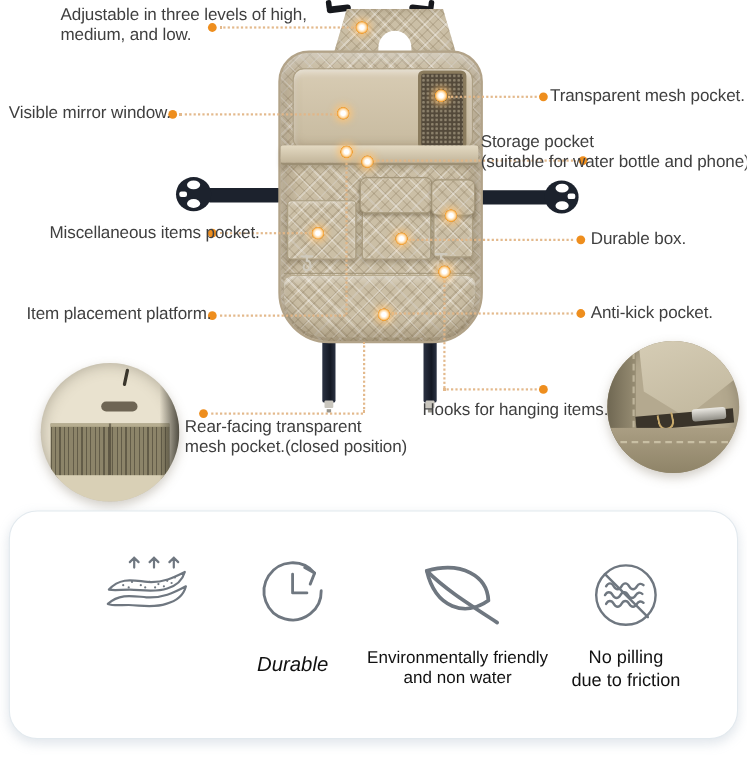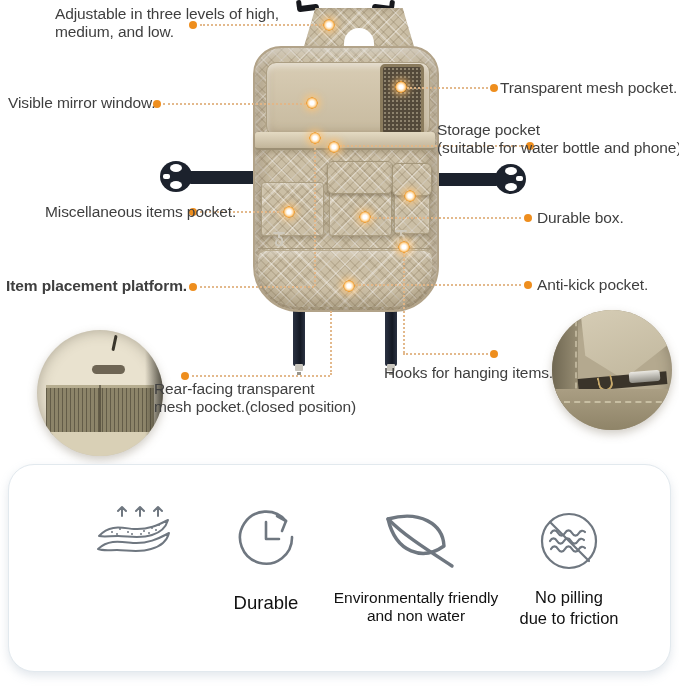--- a/index.html
+++ b/index.html
@@ -193,30 +193,30 @@
   <div class="callout" style="left:437px;top:121px;z-index:6;">
     <div>Storage pocket</div>
     <div>(suitable for water bottle and phone).</div>
   </div>
   <div class="callout" style="left:10px;top:203px;margin-left:35px;">
     <div>Miscellaneous items pocket.</div>
   </div>
   <div class="callout" style="left:537px;top:209px;">
     <div>Durable box.</div>
   </div>
-  <div class="callout" style="left:6px;top:277px;font-weight:bold;">
+  <div class="callout" style="left:24px;top:277px;">
     <div>Item placement platform.</div>
   </div>
   <div class="callout" style="left:537px;top:276px;">
     <div>Anti-kick pocket.</div>
   </div>
   <div class="callout" style="left:384px;top:364px;">
     <div>Hooks for hanging items.</div>
   </div>
-  <div class="callout" style="left:154px;top:380px;">
+  <div class="callout" style="left:168px;top:380px;">
     <div>Rear-facing transparent</div>
     <div>mesh pocket.(closed position)</div>
   </div>
 
   <div class="abs panel">
 
     <div class="feature" style="left:30px;top:38px;width:190px;">
       <span class="ic">
         <svg width="84" height="64" viewBox="0 0 84 64" fill="none" stroke="#6f7780" stroke-width="2" stroke-linecap="round" stroke-linejoin="round">
           <path d="M30 13 V4 M26 8 l4 -4 l4 4"></path>
@@ -243,21 +243,21 @@
     </div>
 
     <div class="feature" style="left:197px;top:40px;width:120px;">
       <span class="ic">
         <svg width="64" height="64" viewBox="0 0 64 64" fill="none" stroke="#6f7780" stroke-width="2.6" stroke-linecap="round" stroke-linejoin="round">
           <path d="M52 16 A26 26 0 1 0 58 32"></path>
           <path d="M52 16 l-9 -5 M52 16 l-4 10"></path>
           <path d="M32 17 V34 H45"></path>
         </svg>
       </span>
-      <div class="ft-main" style="margin-top:16px;">
+      <div class="ft-main" style="margin-top:16px;font-style:italic;">
         <div>Durable</div>
       </div>
     </div>
 
     <div class="feature" style="left:312px;top:44px;width:190px;">
       <span class="ic">
         <svg width="84" height="62" viewBox="0 0 84 62" fill="none" stroke="#6f7780" stroke-width="3.4" stroke-linecap="round" stroke-linejoin="round">
           <path d="M14 10 C46 1 69 15 70 37 C49 52 22 44 14 10 Z"></path>
           <path d="M14 10 C31 27 52 40 78 57"></path>
         </svg>

